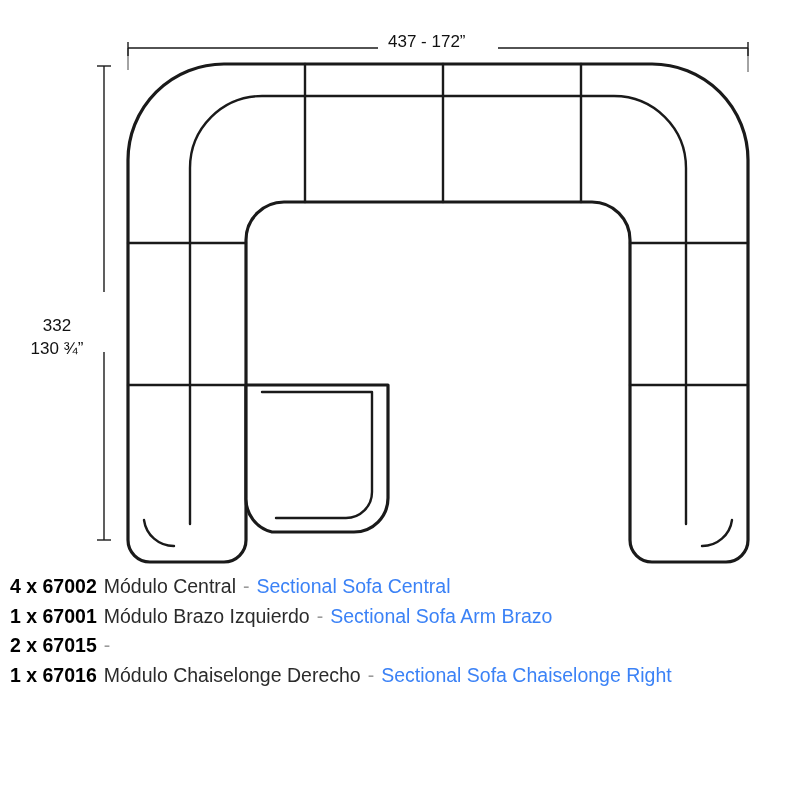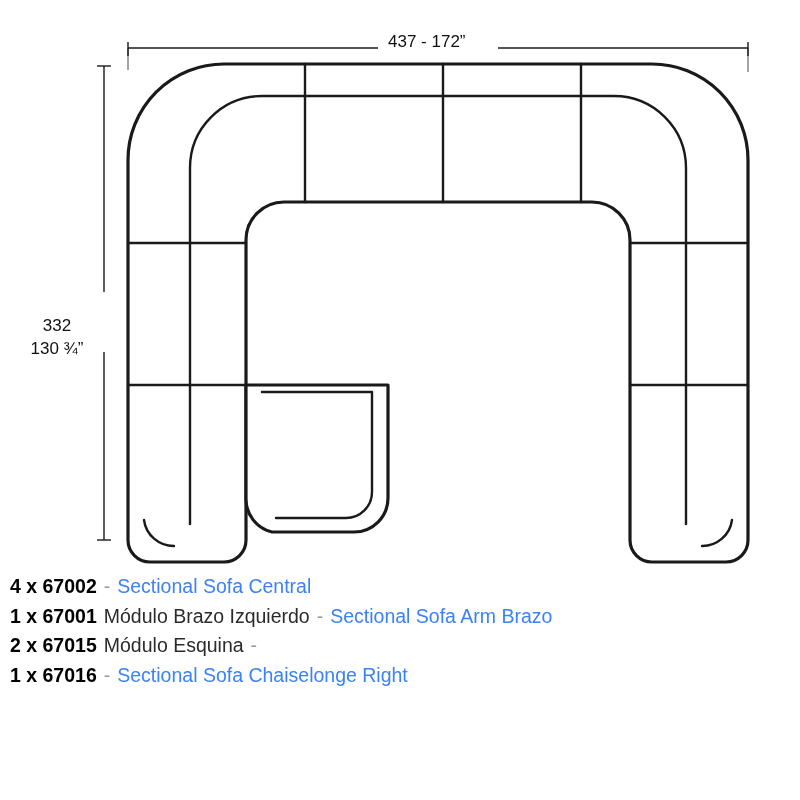--- a/index.html
+++ b/index.html
@@ -174,38 +174,39 @@
 
   <div class="dim-label" id="dim-left-block">
     <div>332</div>
     <div>130 ¾”</div>
   </div>
 
   <div id="legend">
 
     <div class="legend-row">
       <span class="legend-code">4 x 67002</span>
+      <span class="legend-es">Módulo Central</span>
       <span class="legend-dash">-</span>
       <span class="legend-en">Sectional Sofa Central</span>
     </div>
 
     <div class="legend-row">
       <span class="legend-code">1 x 67001</span>
       <span class="legend-es">Módulo Brazo Izquierdo</span>
       <span class="legend-dash">-</span>
       <span class="legend-en">Sectional Sofa Arm Brazo</span>
     </div>
 
     <div class="legend-row">
       <span class="legend-code">2 x 67015</span>
-      <span class="legend-es">Módulo Esquina</span>
       <span class="legend-dash">-</span>
     </div>
 
     <div class="legend-row">
       <span class="legend-code">1 x 67016</span>
+      <span class="legend-es">Módulo Chaiselonge Derecho</span>
       <span class="legend-dash">-</span>
       <span class="legend-en">Sectional Sofa Chaiselonge Right</span>
     </div>
 
   </div>
 
 </div>
 
 </body></html>

